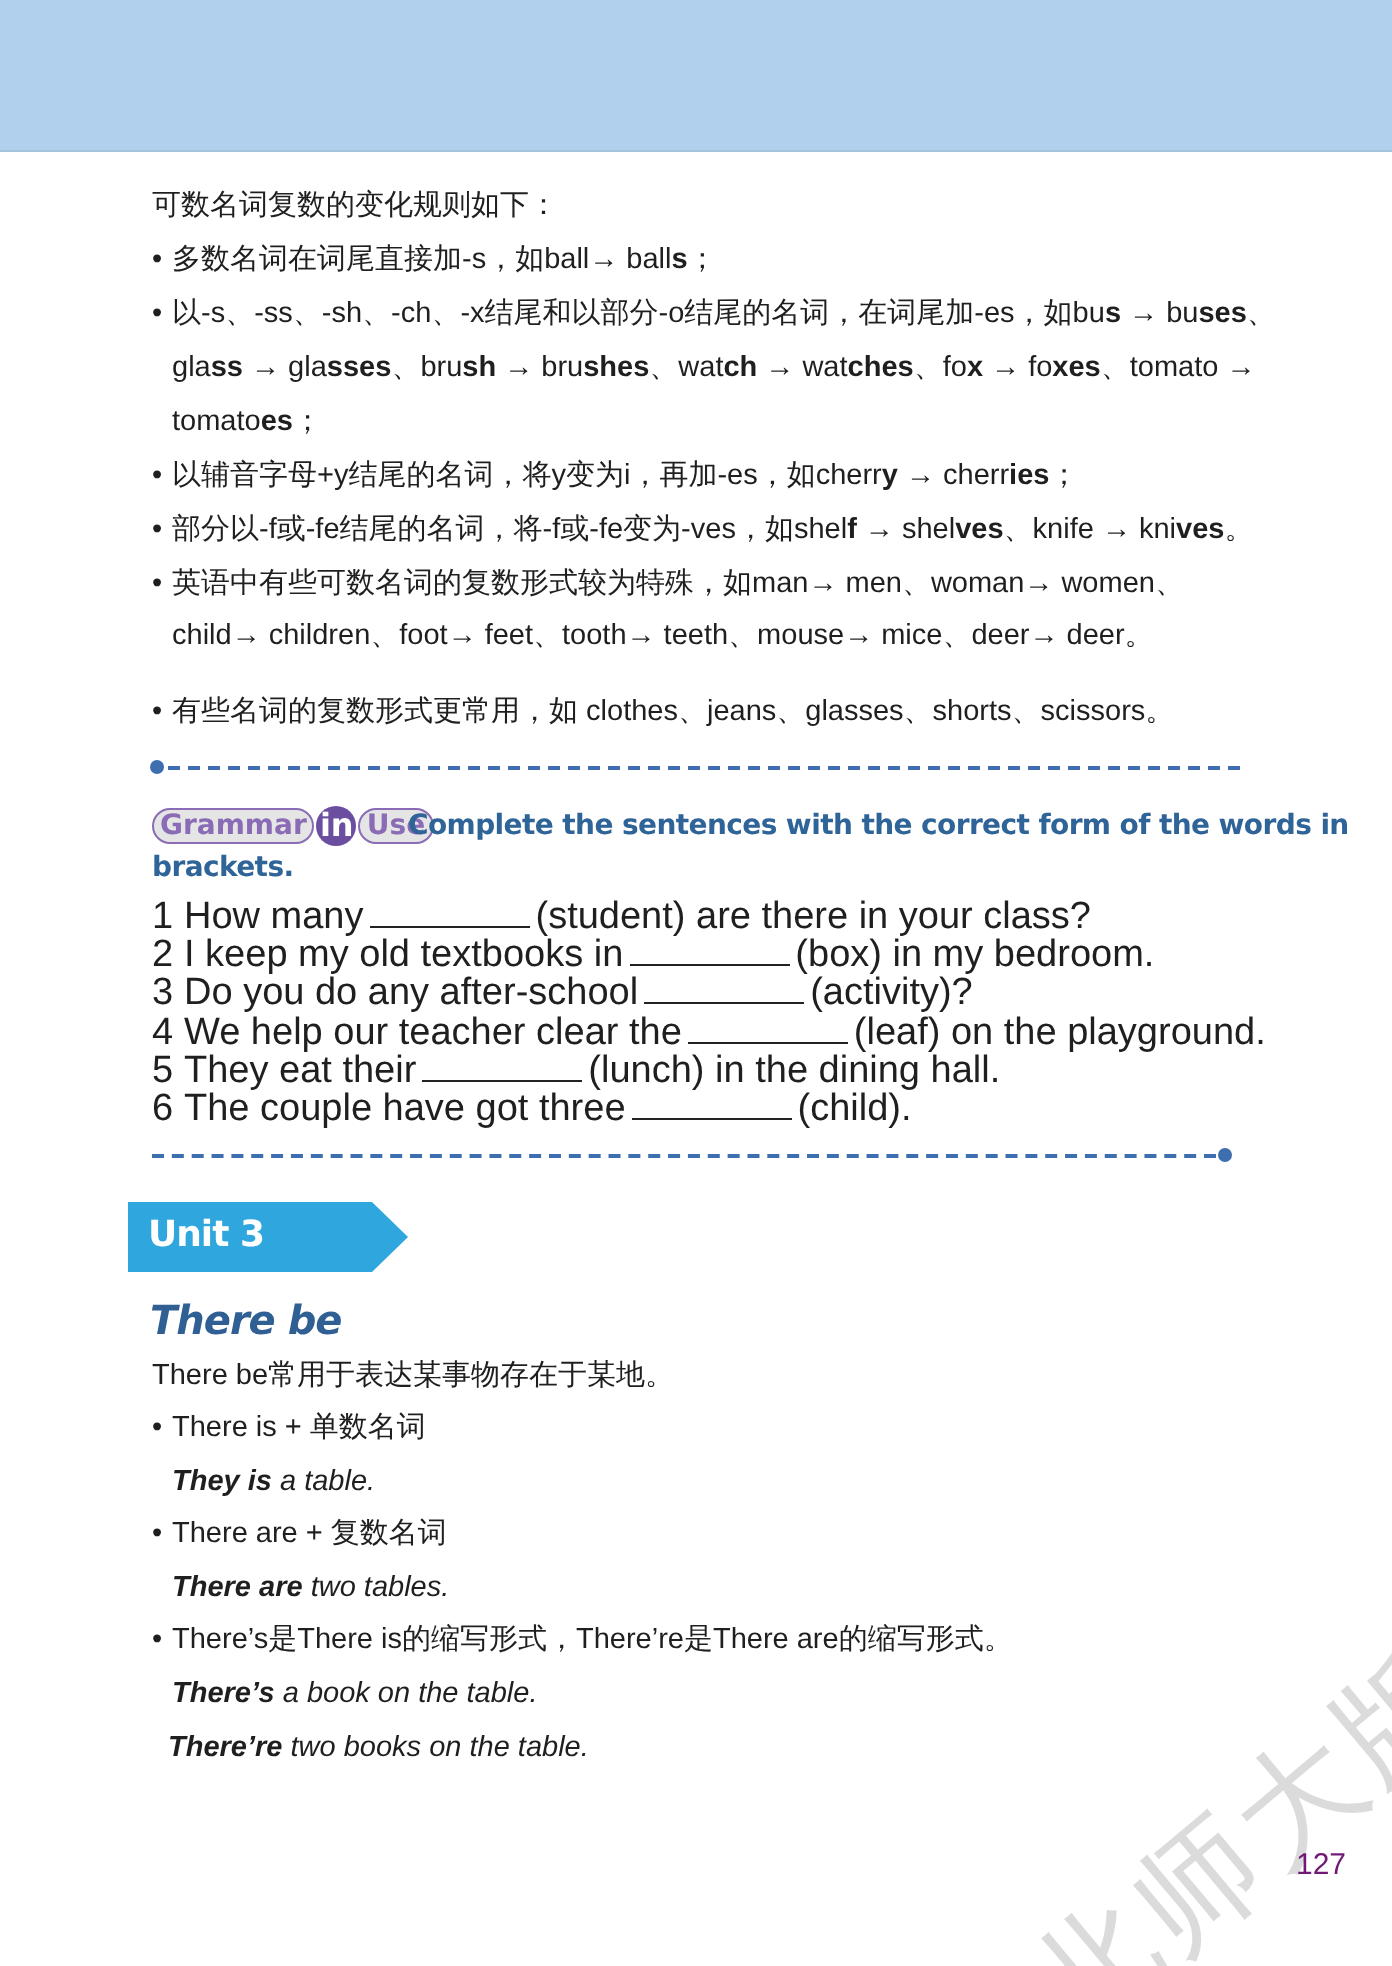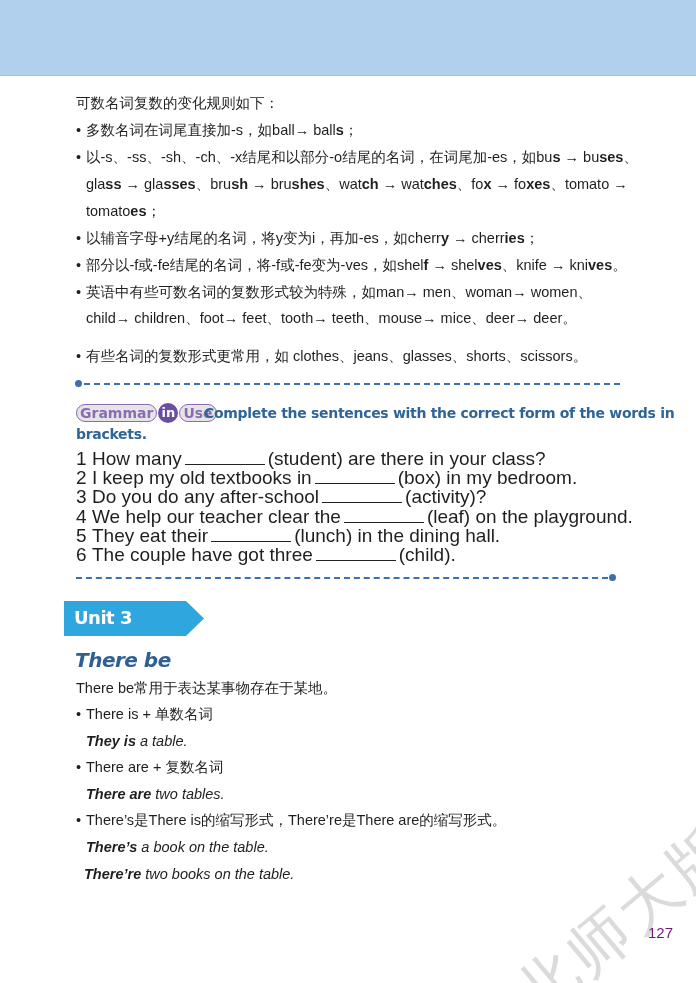--- a/index.html
+++ b/index.html
@@ -31,21 +31,21 @@
   }
   .giu-word {
     font-family: "DejaVu Sans", sans-serif; font-weight: 700; font-size: 14px;
     color: #fff; -webkit-text-stroke: 1px #7a5aa6; letter-spacing: 0px;
     padding: 0 3px; border: 1.5px solid #8a6bb5; border-radius: 10px;
     background: #e5e5e5; color: #8a6bb5; -webkit-text-stroke: 0;
     line-height: 16px;
   }
   .giu-in {
     display: inline-block; width: 20px; height: 20px; border-radius: 50%;
-    background: #6b4ea0; color: #fff; font-size: 13px; font-weight: 700;
+    background: #6b4ea0; color: #fff; font-size: 16px; font-weight: 700;
     text-align: center; line-height: 20px; margin: 0 1px;
     font-family: "DejaVu Sans", sans-serif;
   }
   .instr {
     font-family: "DejaVu Sans", sans-serif; font-weight: 700; font-size: 14px;
     color: #2f6498; letter-spacing: -0.3px;
   }
   .ex { font-size: 19px; line-height: 19.5px; }
   .ex .num { display: inline-block; width: 16px; }
   .blank {

